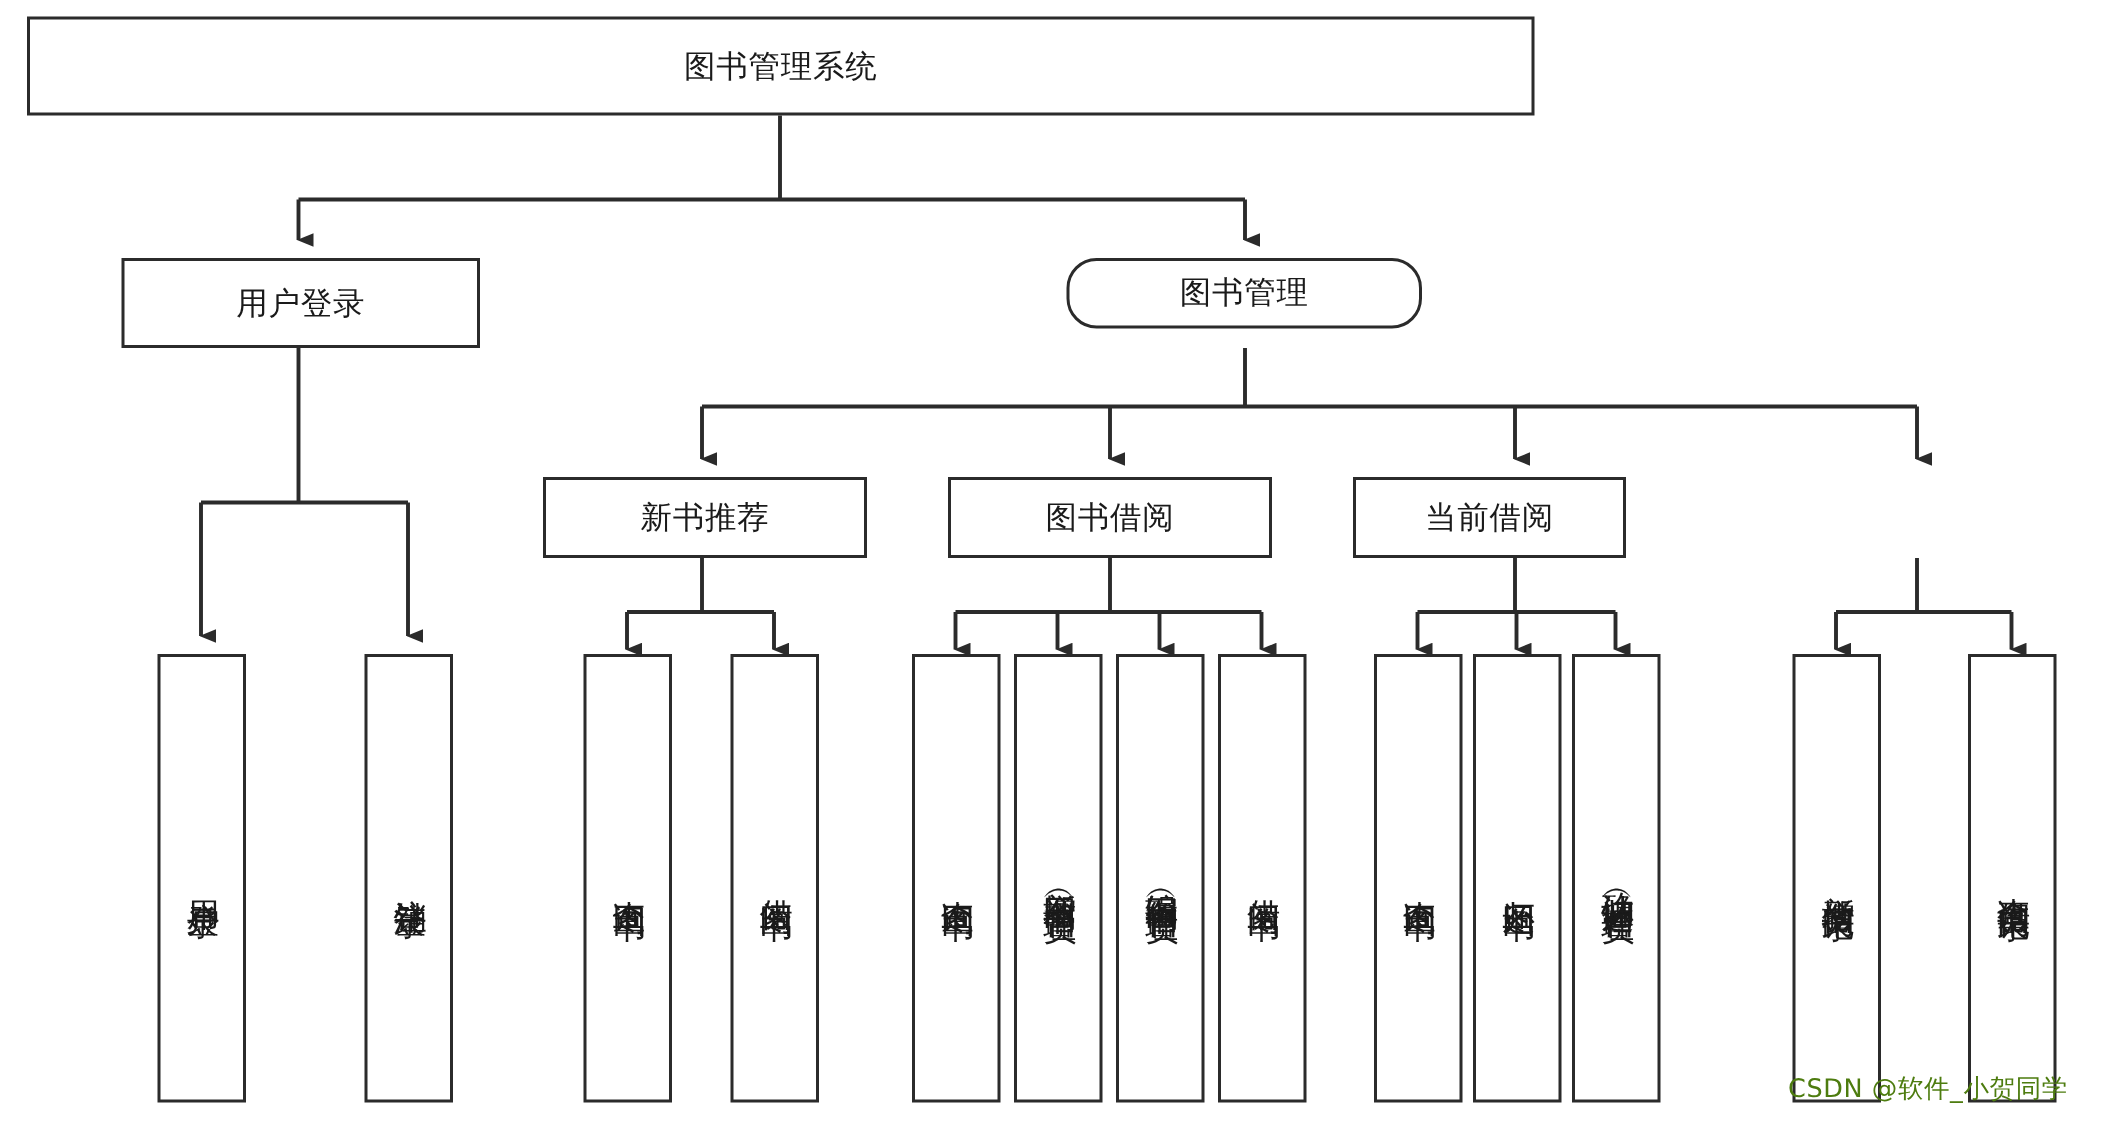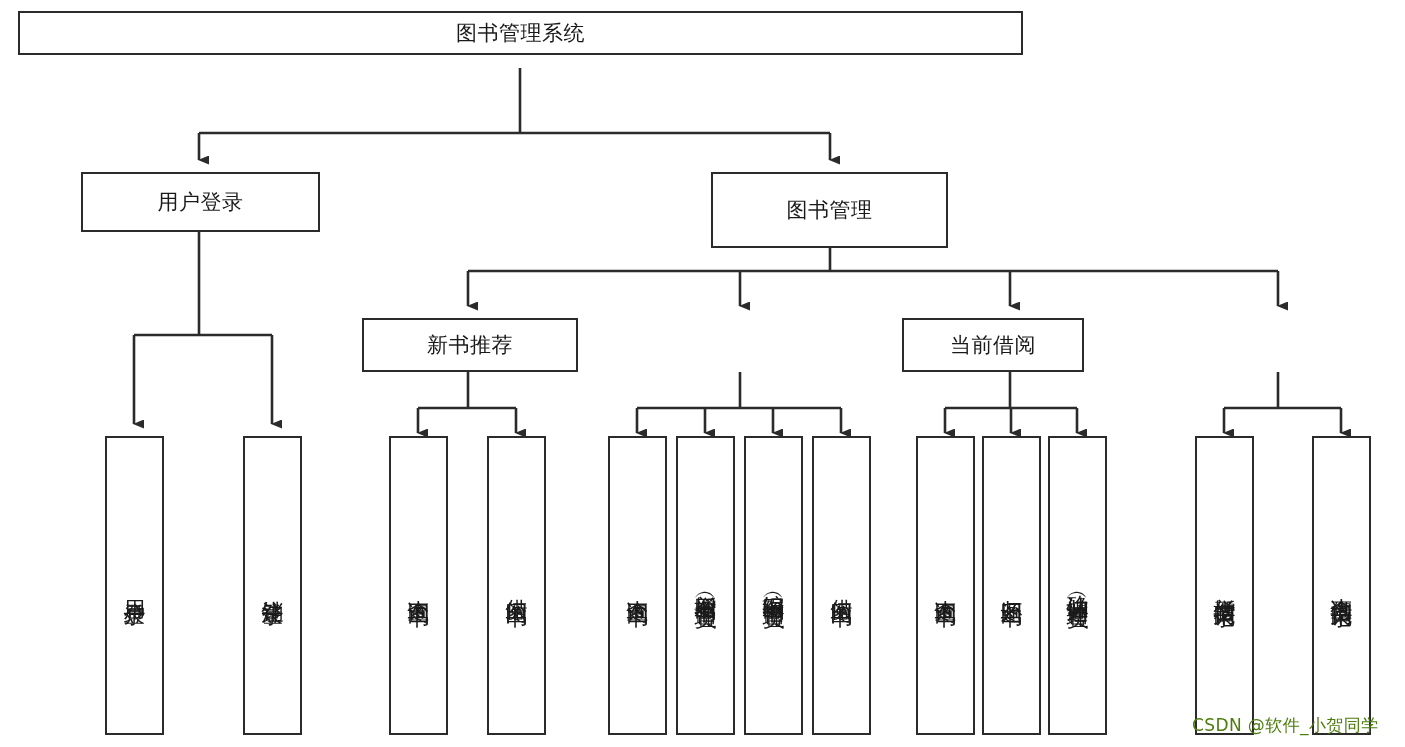--- a/index.html
+++ b/index.html
@@ -114,33 +114,36 @@
       <path d="M 1077,408 L 1077,433" marker-end="url(#arrowhead)"></path>
 
       <path d="M 1278,372 L 1278,408"></path>
       <path d="M 1224,408 L 1341,408"></path>
       <path d="M 1224,408 L 1224,433" marker-end="url(#arrowhead)"></path>
       <path d="M 1341,408 L 1341,433" marker-end="url(#arrowhead)"></path>
 
     </g>
   </svg>
 
-  <div class="node horiz" style="left:18px; top:11px; width:1005px; height:44px;">
+  <div class="node horiz" style="left:18px; top:11px; width:1005px; height:66px;">
     <span class="nlabel">图书管理系统</span>
   </div>
 
   <div class="node horiz" style="left:81px; top:172px; width:239px; height:60px;">
     <span class="nlabel">用户登录</span>
   </div>
-  <div class="node horiz" style="left:711px; top:172px; width:237px; height:76px;">
+  <div class="node horiz" style="left:711px; top:172px; width:237px; height:47px;border-radius:20px;">
     <span class="nlabel">图书管理</span>
   </div>
 
   <div class="node horiz" style="left:362px; top:318px; width:216px; height:54px;">
     <span class="nlabel">新书推荐</span>
+  </div>
+  <div class="node horiz" style="left:632px; top:318px; width:216px; height:54px;">
+    <span class="nlabel">图书借阅</span>
   </div>
   <div class="node horiz" style="left:902px; top:318px; width:182px; height:54px;">
     <span class="nlabel">当前借阅</span>
   </div>
 
   <div class="node vert" style="left:105px; top:436px; width:59px; height:299px;">
     <span class="nlabel">用户登录</span>
   </div>
   <div class="node vert" style="left:243px; top:436px; width:59px; height:299px;">
     <span class="nlabel">注销登录</span>

